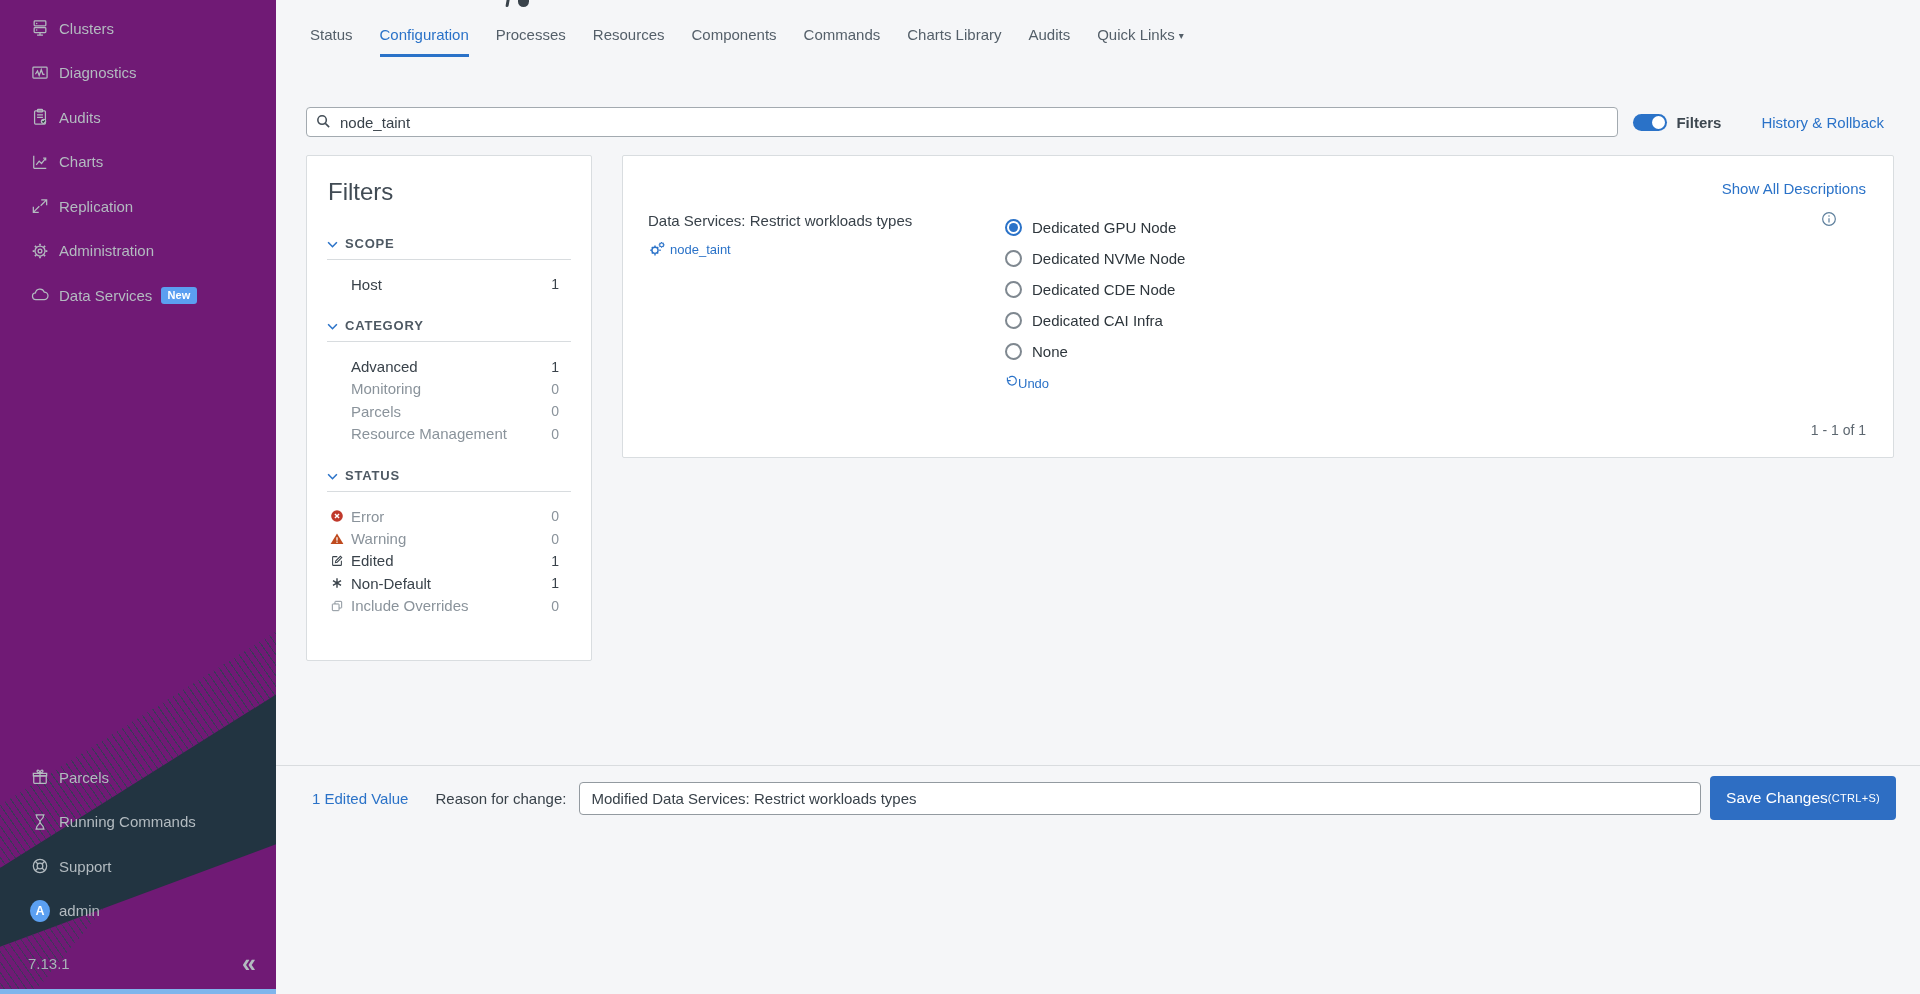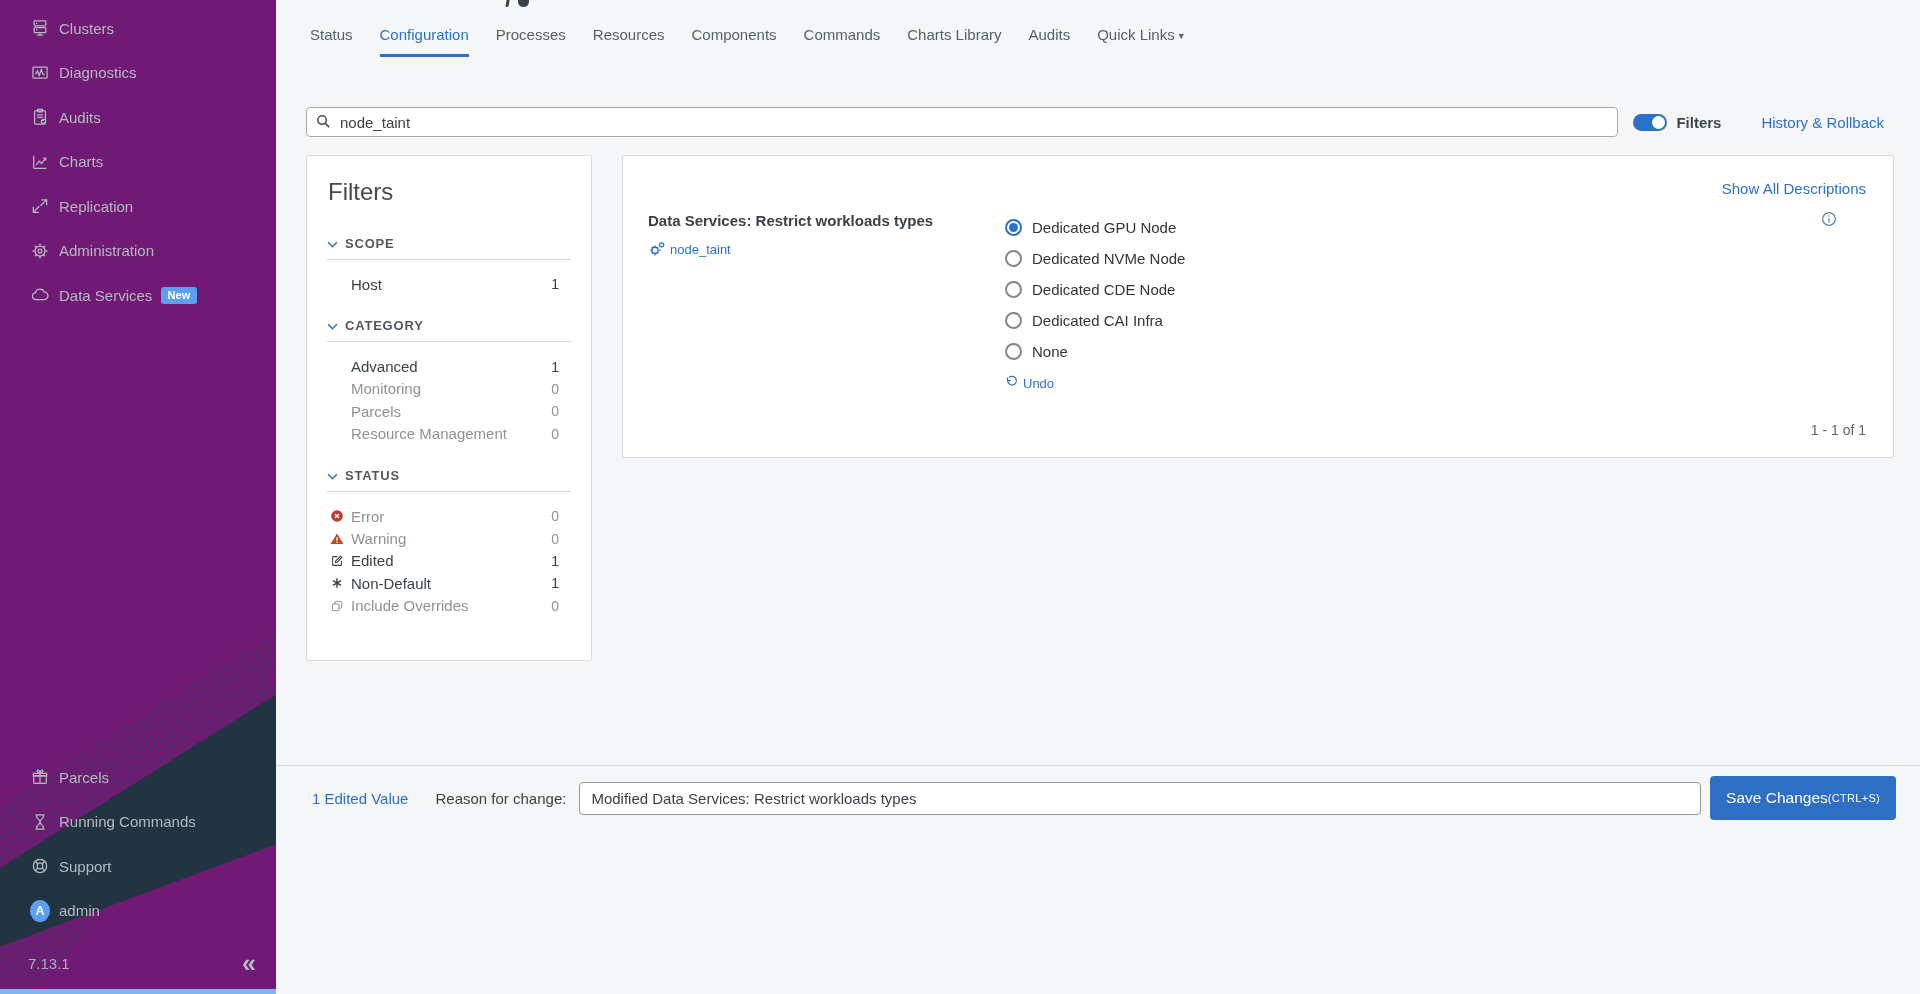--- a/index.html
+++ b/index.html
@@ -79,29 +79,29 @@
   .ficon { width:15px; height:15px; margin-right:6px; display:flex; align-items:center; flex-shrink:0; }
   .flabel { flex:1; white-space:nowrap; }
   .fcount { font-size:14px; }
 
   
   .config-card { flex:1; height:303px; position:relative; }
   .show-all { position:absolute; top:24px; right:27px; font-size:15px; color:#2a72c8; cursor:pointer; }
   .info-icon { position:absolute; top:55px; right:56px; color:#5d7f9c; cursor:pointer; line-height:0; }
   .prop-row { display:flex; padding:56px 0 0 25px; }
   .prop-meta { width:357px; }
-  .prop-name { font-size:15px; font-weight:bold; color:#39424a; line-height:1.25; }
+  .prop-name { font-size:15px; font-weight:normal; color:#39424a; line-height:1.25; }
   .prop-tag { margin-top:10px; display:flex; align-items:center; gap:5px; font-size:13px; color:#2a72c8; cursor:pointer; }
   .option { display:flex; align-items:center; height:31px; cursor:pointer; }
   .radio { width:17px; height:17px; border-radius:50%; border:2px solid #7f8890; margin-right:10px;
     background:#fff; position:relative; flex-shrink:0; }
   .option.selected .radio { border-color:#2a72c8; }
   .option.selected .radio::after { content:""; position:absolute; inset:2px; border-radius:50%; background:#2a72c8; }
   .option-label { font-size:15px; color:#2e363c; white-space:nowrap; }
-  .undo-row { display:flex; align-items:center; gap:5px; margin:8px 0 0 0; color:#2a72c8; font-size:13px; cursor:pointer; }
+  .undo-row { display:flex; align-items:center; margin:8px 0 0 0; color:#2a72c8; font-size:13px; cursor:pointer; }
   .pagination { position:absolute; right:27px; bottom:19px; font-size:14px; color:#5d6770; }
 
   
   .footer { position:absolute; left:0; right:0; bottom:0; height:65px; border-top:1px solid #d9dcdf;
     display:flex; align-items:center; padding:0 24px 0 36px; background:#f5f6f8; z-index:2; }
   .edited-link { color:#2a72c8; font-size:15px; white-space:nowrap; cursor:pointer; }
   .reason-label { margin-left:27px; font-size:15px; color:#39424a; white-space:nowrap; }
   .reason-input { flex:1; margin-left:13px; height:33px; border:1px solid #939aa0; border-radius:4px;
     padding:0 11px; font-size:15px; color:#39424a; font-family:inherit; background:#fff; outline:none; }
   .save-btn { margin-left:9px; height:44px; background:#2e6ec3; color:#fff; border:none; border-radius:4px;

